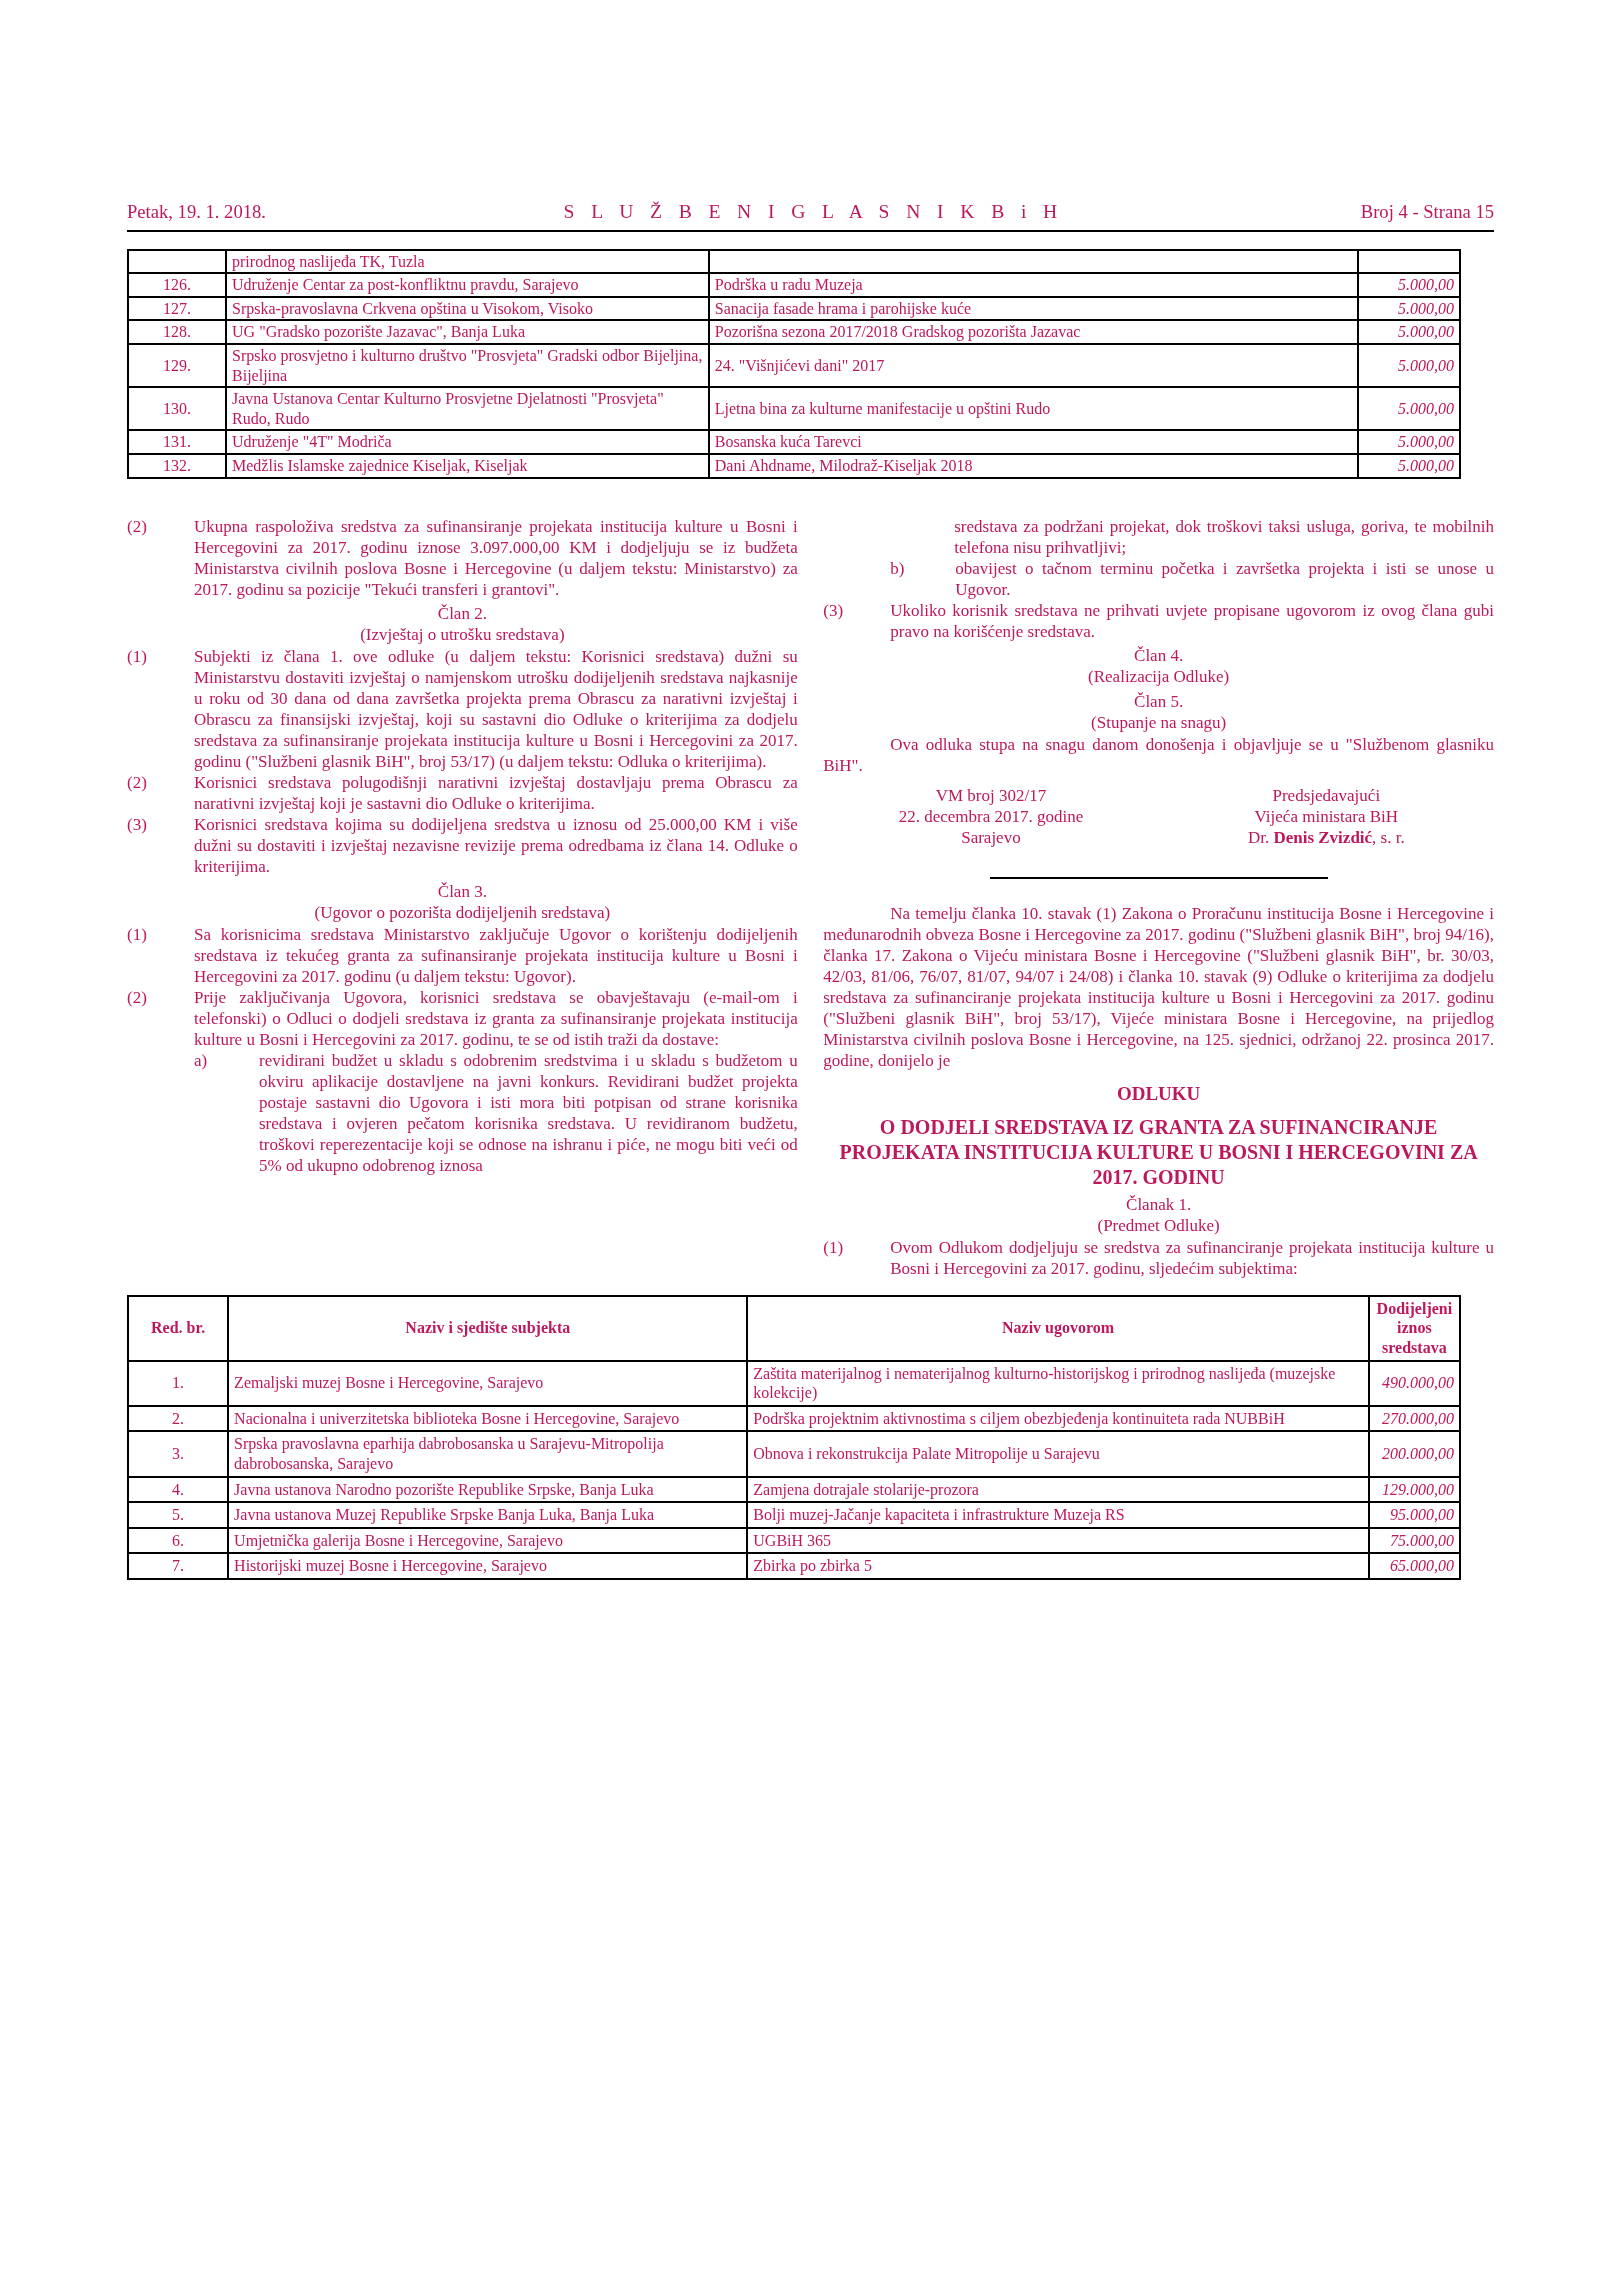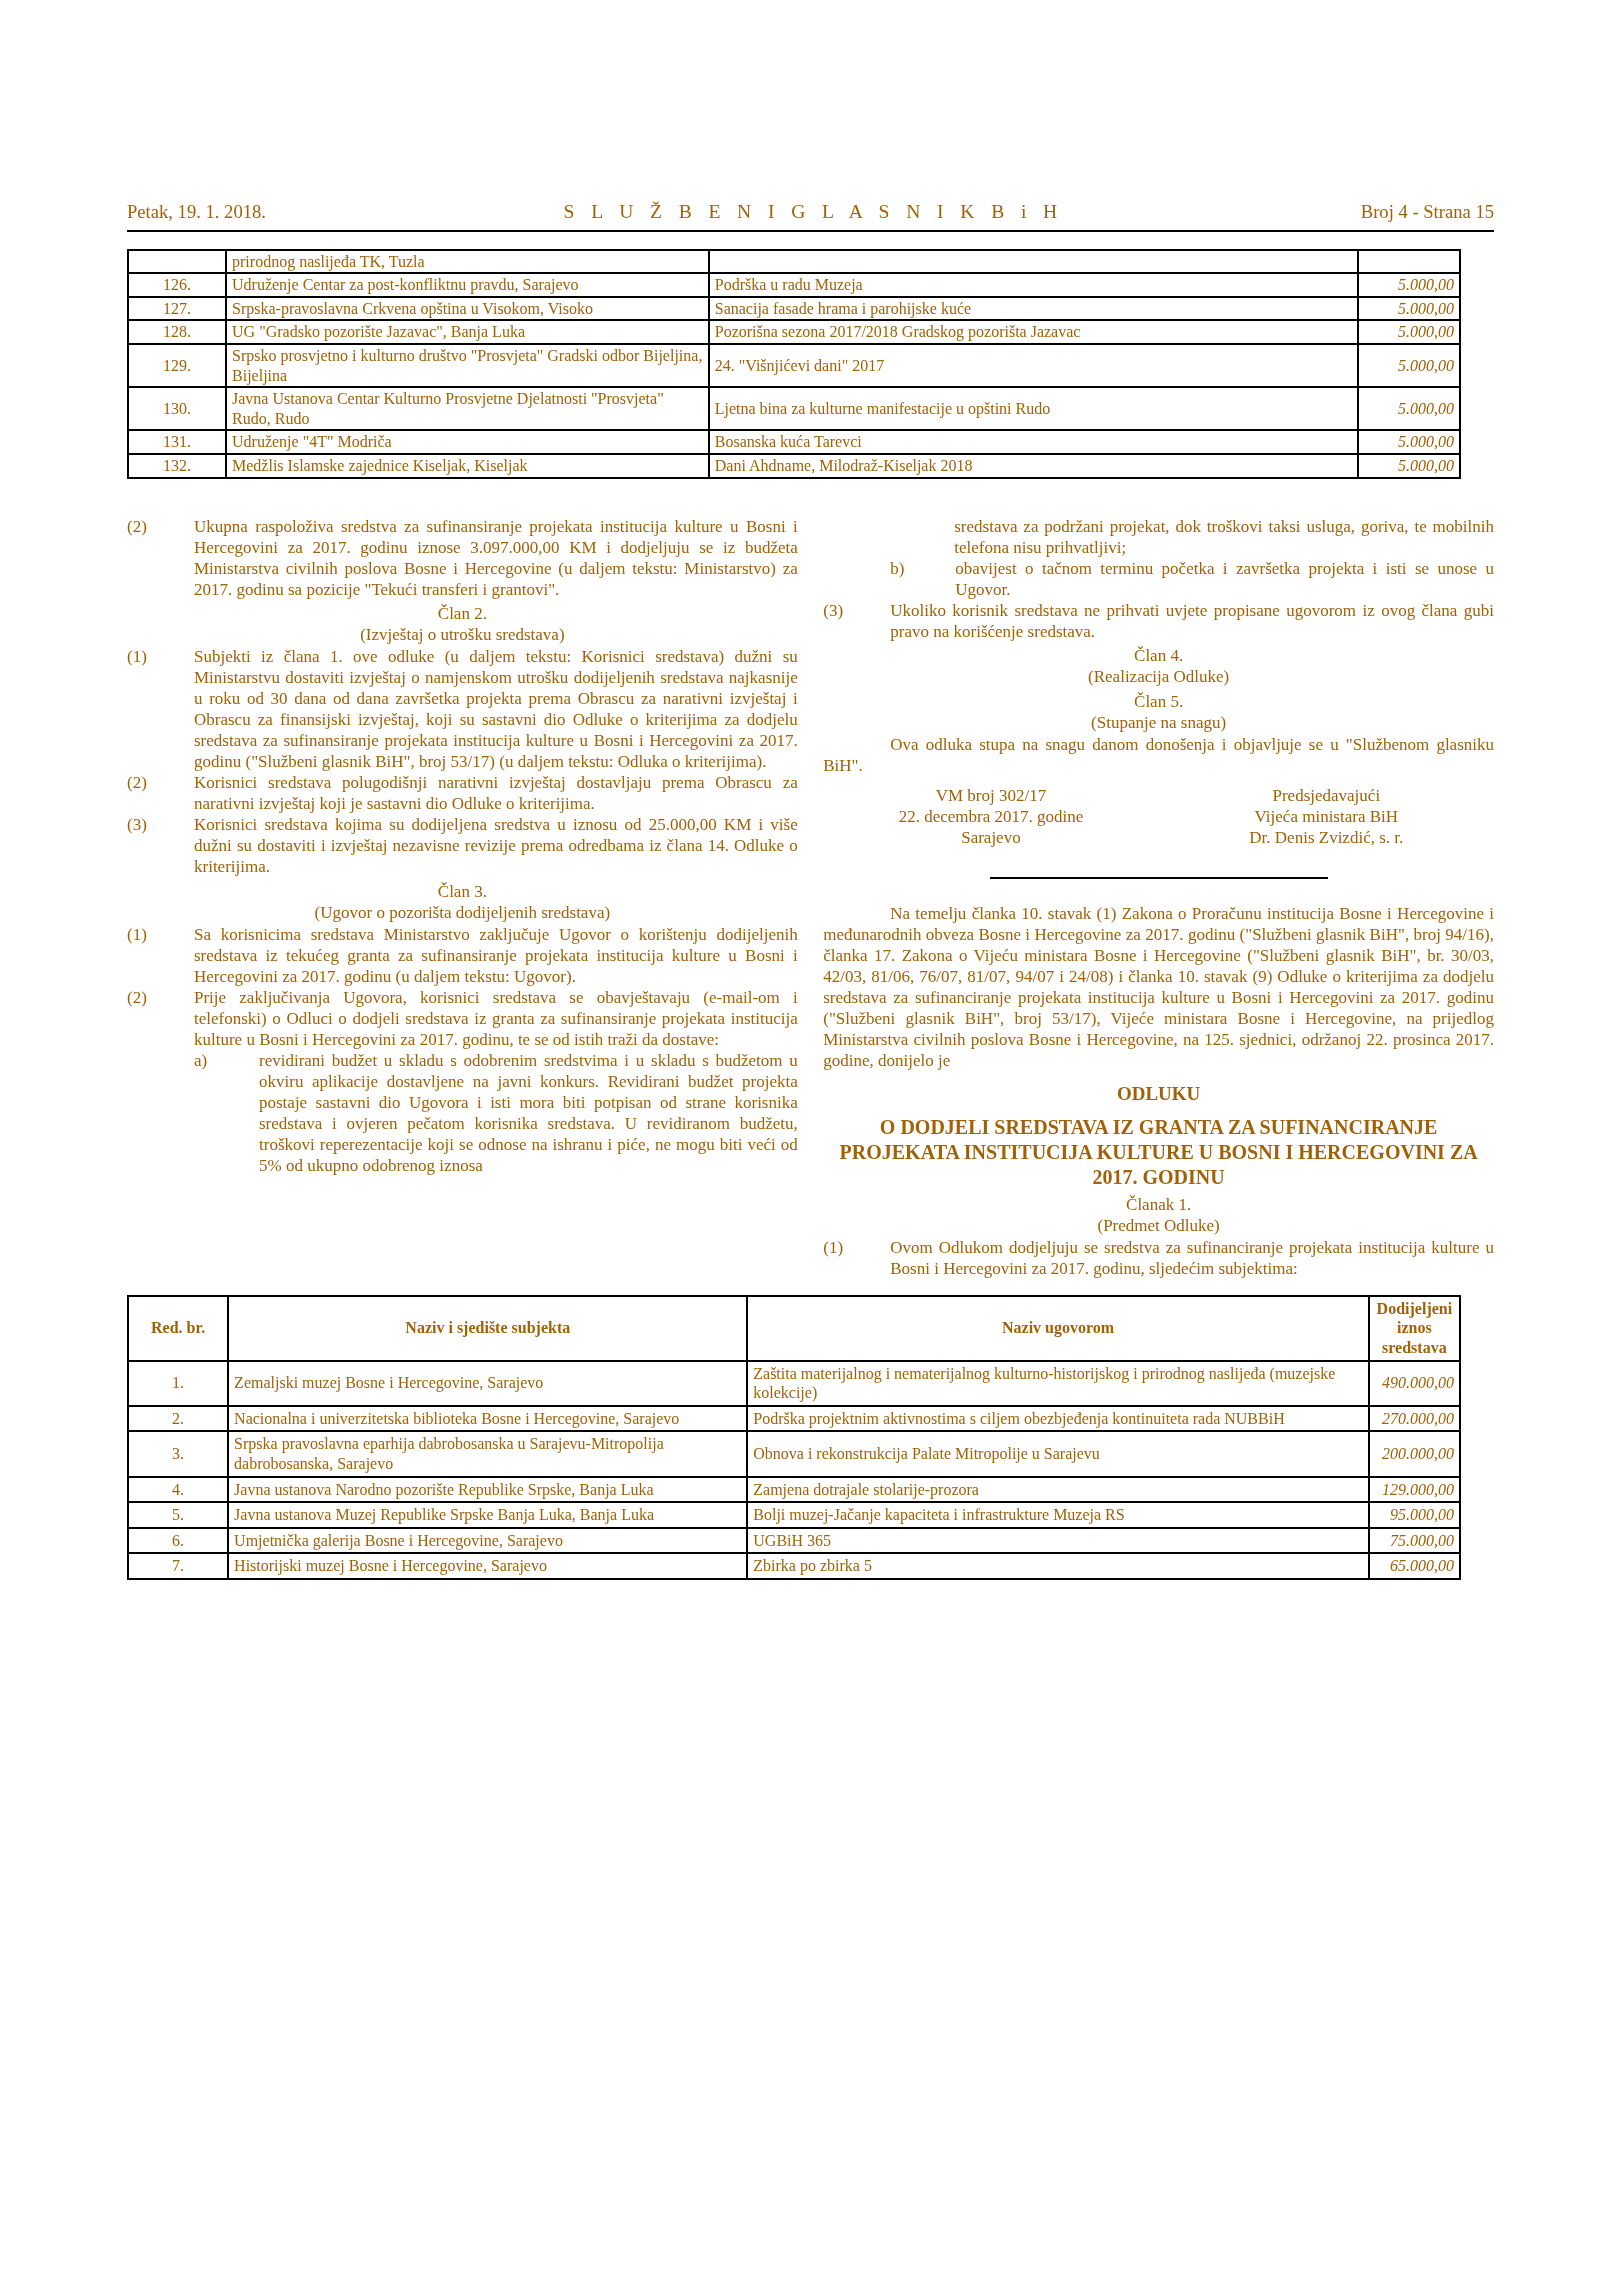--- a/index.html
+++ b/index.html
@@ -2,21 +2,21 @@
 <html><head>
 <meta charset="utf-8">
 <style>
   html,body { margin:0; padding:0; background:#ffffff; }
   .page {
     position:relative;
     width:1621px; height:1669px;
     box-sizing:border-box;
     padding:0 127px;
     background:#ffffff;
-    color:#a16207;
+    color:#be185d;
     font-family:"Liberation Serif", serif;
     overflow:hidden;
   }
   
   .hdr { display:flex; justify-content:space-between; align-items:baseline; padding-top:201px; font-size:18.6px; }
   .hdr-title { letter-spacing:5.9px; font-size:19.6px; }
   .hdr-rule { border:0; border-top:2.9px solid #000; margin:6.9px 0 0 0; }
 
   
   table.gz { border-collapse:collapse; width:1334px; font-size:16px; line-height:19.6px; table-layout:fixed; }
@@ -40,21 +40,21 @@
   .li-body { flex:1; text-align:justify; }
   .sub { margin-left:67px; }
   .sub .li-label { flex:0 0 65px; }
   .cont { margin-left:131px; text-align:justify; }
   .clan { text-align:center; margin-top:3.9px; }
   .clan-sub { text-align:center; margin-bottom:1px; }
   .plain { text-indent:67px; text-align:justify; }
 
   .sig { display:flex; margin:8.8px 0 3.9px 0; }
   .sig > div { flex:1; text-align:center; }
-  .sig .b { font-weight:normal; }
+  .sig .b { font-weight:bold; }
 
   .sep { width:338px; border:0; border-top:2.5px solid #000; margin:29px auto 23.5px auto; }
 
   .odluku { text-align:center; font-weight:bold; font-size:19px; margin:7.8px 0 5.9px 0; line-height:31px; }
   .odluku-sub { text-align:center; font-weight:bold; font-size:20px; line-height:25px; margin:0 0 3.9px 0; }
 </style>
 </head>
 <body>
 
 <div class="page">

